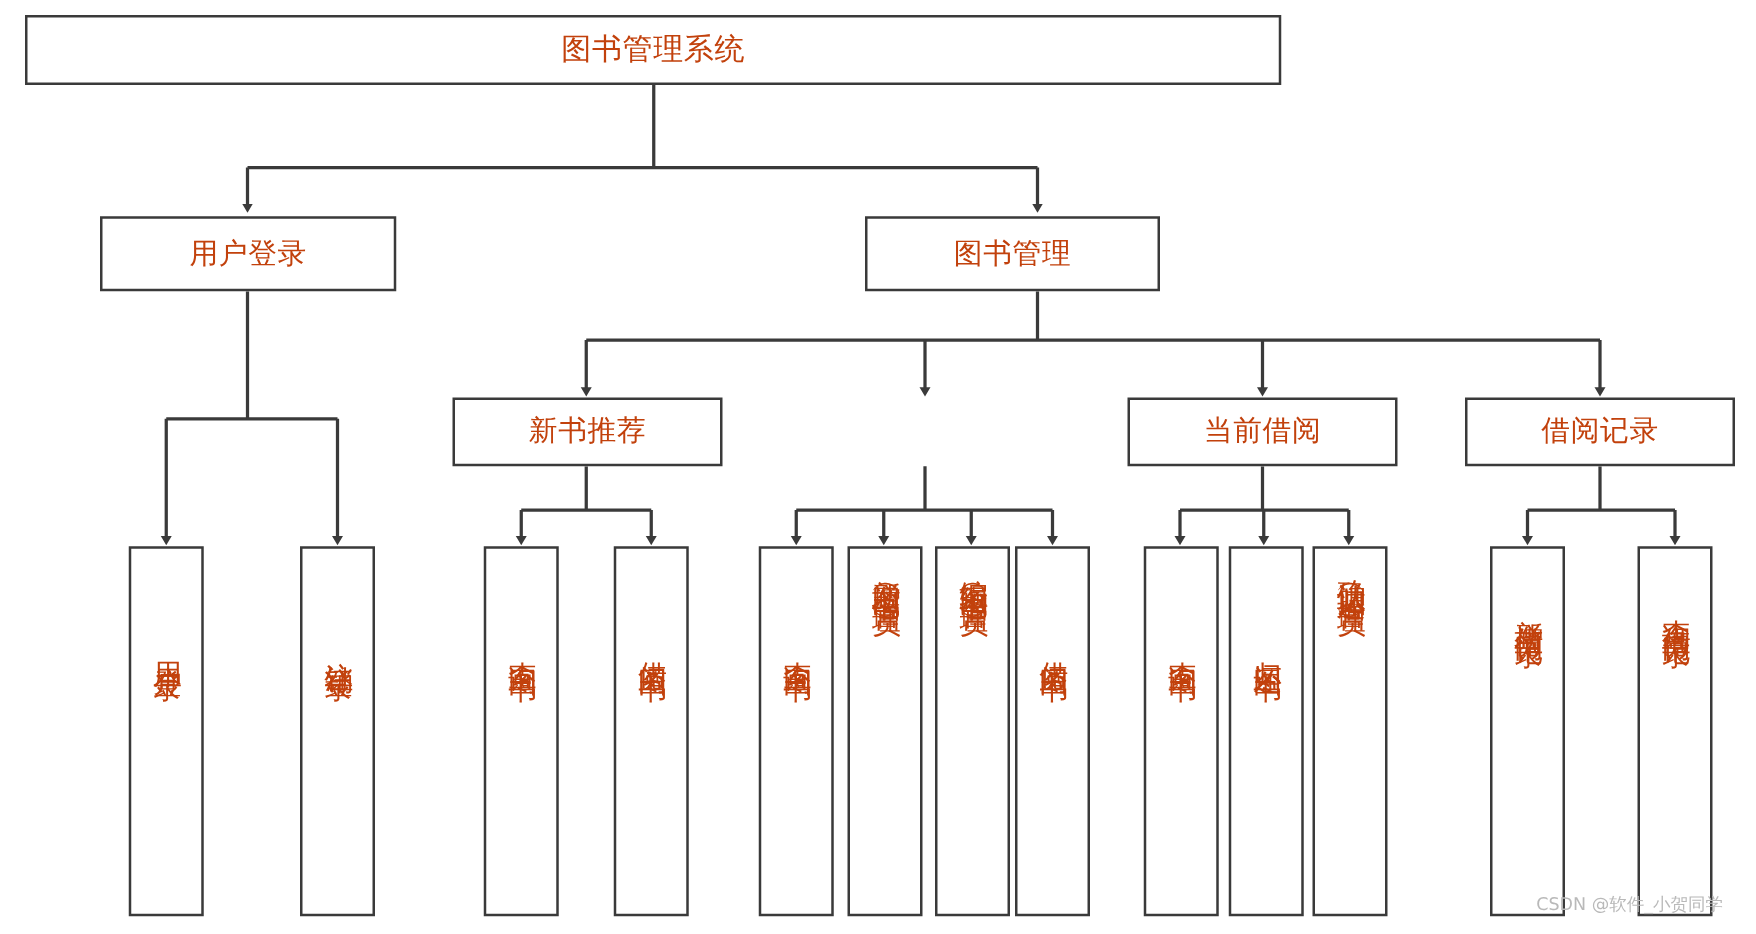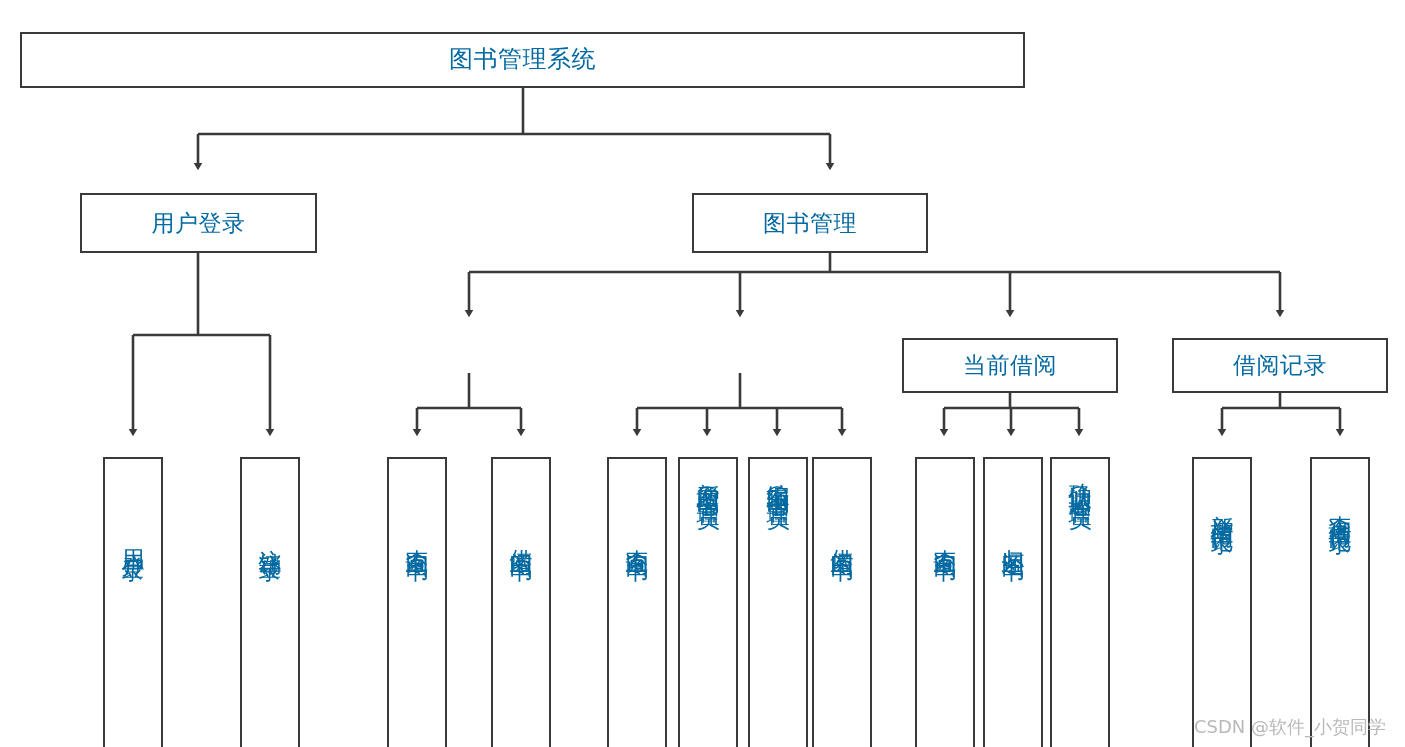--- a/index.html
+++ b/index.html
@@ -27,22 +27,21 @@
     pointer-events: none;
   }
   .node {
     position: absolute;
     box-sizing: border-box;
     border: 2.6px solid #3a3a3a;
     background: #ffffff;
     display: flex;
     align-items: center;
     justify-content: center;
-    color: #0369a1;
-    margin-top: 20px;
+    color: #c2410c;
   }
   .node .label {
     display: block;
     text-align: center;
     line-height: 1.08;
     letter-spacing: 0.5px;
   }
   
   .node.horiz .label {
     font-size: 23px;
@@ -59,23 +58,24 @@
     writing-mode: vertical-rl;
     text-orientation: upright;
     font-size: 23px;
     line-height: 1.0;
     letter-spacing: 3.5px;
     white-space: nowrap;
   }
   .watermark {
     position: absolute;
     color: #b9b9b9;
-    font-size: 18px;
+    font-size: 14px;
     white-space: nowrap;
     font-family: "DejaVu Sans", "Liberation Sans", sans-serif;
+    padding-left: 35px;
   }
 </style>
 </head>
 <body>
 
 <div id="canvas">
 
   <svg class="wires" viewBox="0 0 1405 747" xmlns="http://www.w3.org/2000/svg">
     <defs>
       <marker id="arrow" markerWidth="11" markerHeight="11" refX="3.2" refY="5" orient="auto" markerUnits="userSpaceOnUse">
@@ -131,20 +131,23 @@
   </div>
 
   <div class="node horiz" style="left:80px; top:173px; width:237px; height:60px;">
     <span class="label">用户登录</span>
   </div>
 
   <div class="node horiz" style="left:692px; top:173px; width:236px; height:60px;">
     <span class="label">图书管理</span>
   </div>
 
+  <div class="node horiz" style="left:362px; top:318px; width:216px; height:55px;">
+    <span class="label">新书推荐</span>
+  </div>
 
 
   <div class="node horiz" style="left:1172px; top:318px; width:216px; height:55px;">
     <span class="label">借阅记录</span>
   </div>
 
   <div class="node horiz" style="left:902px; top:318px; width:216px; height:55px;">
     <span class="label">当前借阅</span>
   </div>
 

